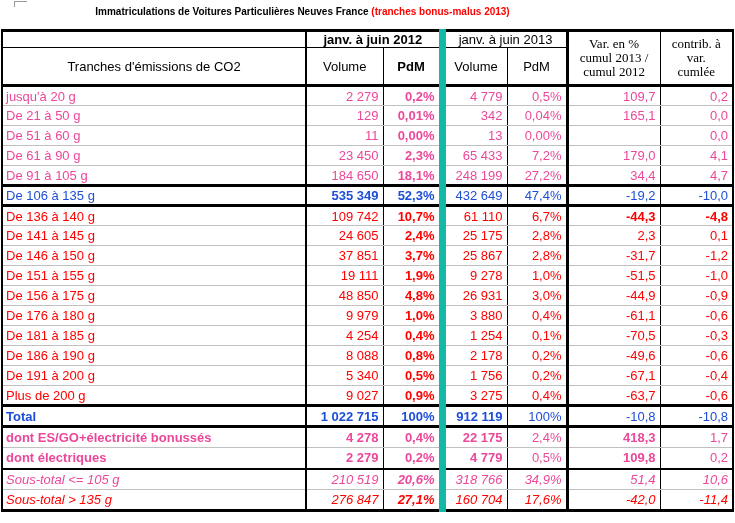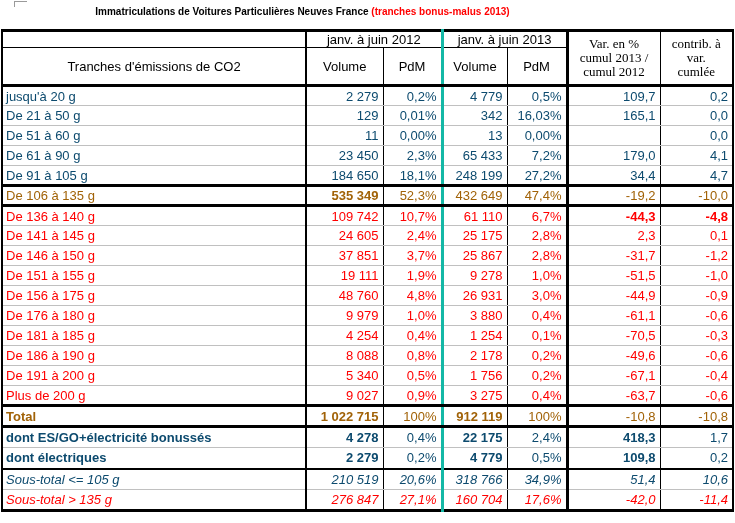--- a/index.html
+++ b/index.html
@@ -17,42 +17,42 @@
     border-collapse:collapse;table-layout:fixed;
     border-left:2px solid #000;border-right:2px solid #000;
     border-top:3px solid #000;border-bottom:3px solid #000;
     background:#fff;
   }
   td,th{font-size:13px;font-weight:normal;padding:0 4px;margin:0;
     white-space:nowrap;overflow:hidden;color:#000;}
   
   .c0{border-right:2px solid #000;}
   .c1{border-right:1px solid #000;}
-  .c2{border-right:3px solid #14b8a6;}
+  .c2{border-right:7px solid #14b8a6;font-weight:bold;}
   .c3{border-right:1px solid #000;}
   .c4{border-right:3px solid #000;}
   .c5{border-right:1px solid #000;}
   .c6{border-right:none;}
   thead th{border-bottom:1px solid #000;text-align:center;}
   tr.hdrA{height:17px;}
   tr.hdrB{height:38px;}
   tr.hdrB th{border-bottom:3px solid #000;}
   th.span2{border-bottom:3px solid #000;vertical-align:middle;line-height:13px;font-family:Liberation Serif, serif;}
   th.span2 div{line-height:14px;}
   tbody td{border-bottom:1px solid #c0c0c0;}
   tbody tr{height:20px;}
   tbody tr.tall{height:21px;padding-left:20px;}
   tbody tr.sep3 td{border-bottom:3px solid #000;margin-left:24px;}
   tbody tr.sep2 td{border-bottom:2px solid #000;}
   tbody tr.last td{border-bottom:none;}
   .lab{text-align:left;padding-left:3px;}
   .num{text-align:right;}
-  .tone-green{color:#0c4a6e;}
+  .tone-green{color:#ec4899;}
   .tone-red{color:#ff0000;}
-  .tone-black{color:#a16207;}
+  .tone-black{color:#1d4ed8;}
   .b{font-weight:bold;}
   .it{font-style:italic;}
 </style>
 </head>
 <body>
 
 <div class="artifact"></div>
 
 <div class="title"><span>Immatriculations de Voitures Particulières Neuves France </span><span class="hl">(tranches bonus-malus 2013)</span></div>
 
@@ -98,21 +98,21 @@
         <td class="c3 num tone-green">4 779</td>
         <td class="c4 num tone-green">0,5%</td>
         <td class="c5 num tone-green">109,7</td>
         <td class="c6 num tone-green">0,2</td>
       </tr>
       <tr class="">
         <td class="c0 lab tone-green">De 21 à 50 g</td>
         <td class="c1 num tone-green">129</td>
         <td class="c2 num tone-green">0,01%</td>
         <td class="c3 num tone-green">342</td>
-        <td class="c4 num tone-green">16,03%</td>
+        <td class="c4 num tone-green">0,04%</td>
         <td class="c5 num tone-green">165,1</td>
         <td class="c6 num tone-green">0,0</td>
       </tr>
       <tr class="">
         <td class="c0 lab tone-green">De 51 à 60 g</td>
         <td class="c1 num tone-green">11</td>
         <td class="c2 num tone-green">0,00%</td>
         <td class="c3 num tone-green">13</td>
         <td class="c4 num tone-green">0,00%</td>
         <td class="c5 num tone-green"></td>
@@ -176,21 +176,21 @@
         <td class="c0 lab tone-red">De 151 à 155 g</td>
         <td class="c1 num tone-red">19 111</td>
         <td class="c2 num tone-red">1,9%</td>
         <td class="c3 num tone-red">9 278</td>
         <td class="c4 num tone-red">1,0%</td>
         <td class="c5 num tone-red">-51,5</td>
         <td class="c6 num tone-red">-1,0</td>
       </tr>
       <tr class="">
         <td class="c0 lab tone-red">De 156 à 175 g</td>
-        <td class="c1 num tone-red">48 760</td>
+        <td class="c1 num tone-red">48 850</td>
         <td class="c2 num tone-red">4,8%</td>
         <td class="c3 num tone-red">26 931</td>
         <td class="c4 num tone-red">3,0%</td>
         <td class="c5 num tone-red">-44,9</td>
         <td class="c6 num tone-red">-0,9</td>
       </tr>
       <tr class="">
         <td class="c0 lab tone-red">De 176 à 180 g</td>
         <td class="c1 num tone-red">9 979</td>
         <td class="c2 num tone-red">1,0%</td>

